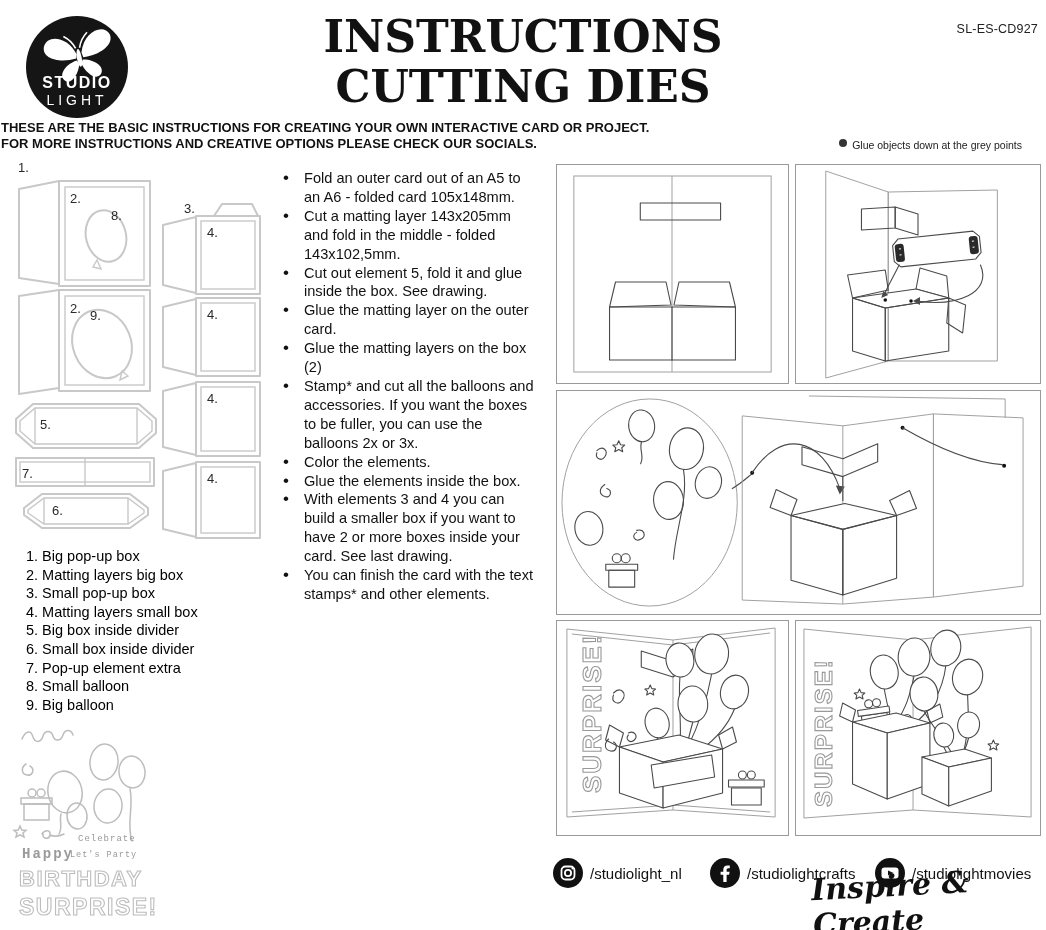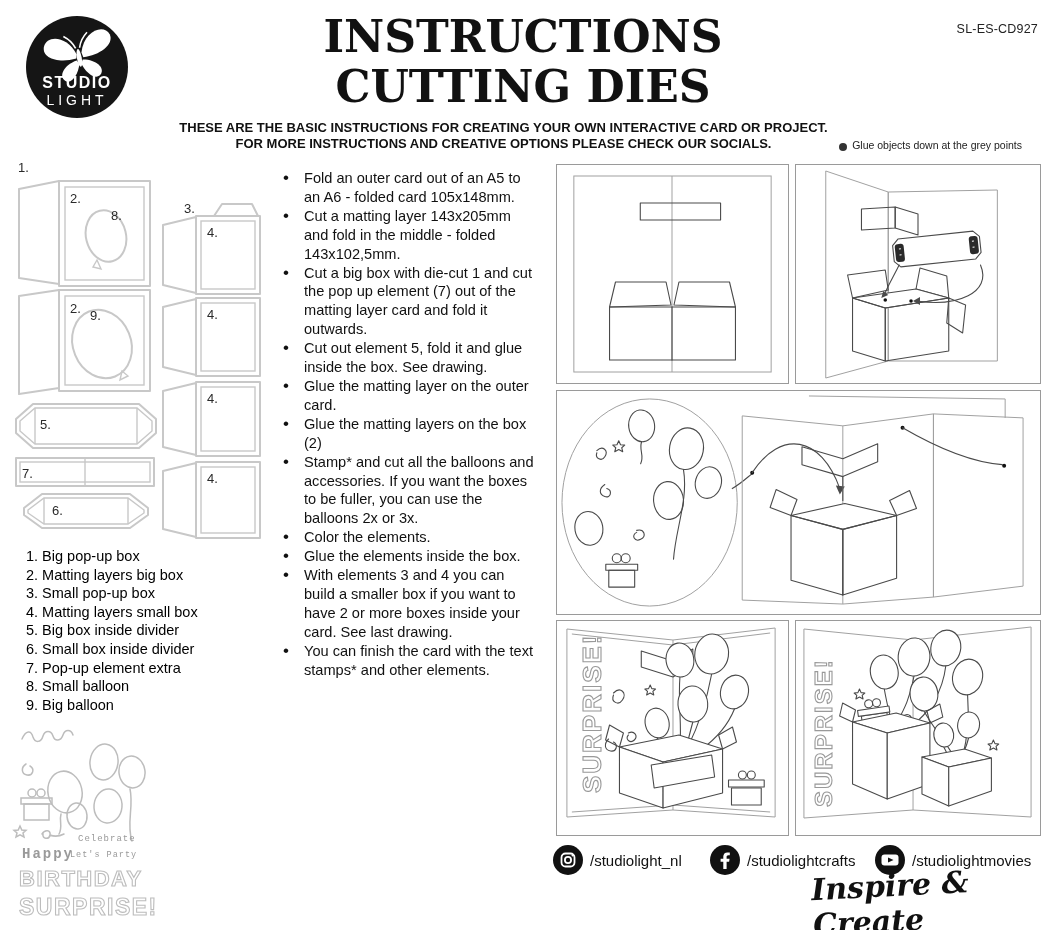--- a/index.html
+++ b/index.html
@@ -10,22 +10,22 @@
     margin:0 auto;
   }
   
   .logo { position:absolute; left:26px; top:16px; width:102px; height:102px; }
   .title-block { position:absolute; left:0; right:0; top:12px; text-align:center; }
   .title-line {
     font-family:"DejaVu Serif", serif; font-weight:700; font-size:44px; line-height:50px;
     letter-spacing:0px; color:#111;
   }
   .product-code { position:absolute; top:8px; right:8px; font-size:12.5px; color:#222; letter-spacing:.2px;margin-top:14px; }
-  .subtitle { position:absolute; left:1px; right:40px; top:120px; text-align:center; font-weight:700; font-size:13px; line-height:15.5px; color:#111; }
-  .glue-note { position:absolute; right:24px; top:139px; font-size:10.5px; color:#222; display:flex; align-items:flex-end; }
+  .subtitle { position:absolute; left:1px; right:40px; top:120px; font-weight:700; font-size:13px; line-height:15.5px; color:#111; }
+  .glue-note { position:absolute; right:24px; top:139px; font-size:10.5px; color:#222; display:flex; align-items:flex-start; }
   .glue-dot { display:inline-block; width:8px; height:8px; border-radius:50%; background:#333; margin-right:5px; }
   
   .dies { position:absolute; left:10px; top:156px; width:258px; height:392px; }
   .die { stroke:#c8c8c8; stroke-width:2; fill:none; stroke-linejoin:round; }
   .die-thin { stroke:#c8c8c8; stroke-width:1.4; fill:none; }
   .die-label { font-family:"Liberation Sans",sans-serif; font-size:13px; fill:#2a2a2a; }
   
   .parts-list { position:absolute; left:26px; top:547px; list-style:none; font-size:14.5px; line-height:18.6px; color:#000000; }
   
   .instructions { position:absolute; left:277px; top:169px; width:262px; list-style:none; font-size:14.6px; line-height:18.9px; color:#111; }
@@ -43,21 +43,21 @@
                   font-family:"Liberation Sans",sans-serif; letter-spacing:2px; }
   
   .stamps { position:absolute; left:8px; top:726px; width:168px; height:200px; }
   .st  { stroke:#bdbdbd; stroke-width:1.5; fill:none; stroke-linecap:round; }
   .st-text { font-family:"Liberation Mono","DejaVu Sans Mono",monospace; fill:#9a9a9a; }
   .st-outline { fill:#fff; stroke:#bdbdbd; stroke-width:1.1; font-weight:800;
                 font-family:"Liberation Sans",sans-serif; letter-spacing:1.5px; }
   
   .footnote { position:absolute; left:154px; top:901px; font-size:14px; color:#111; }
   .socials { position:absolute; left:553px; top:842px; width:490px; height:34px; }
-  .social { position:absolute; top:3px; display:flex; align-items:center;text-align:right; }
+  .social { position:absolute; top:16px; display:flex; align-items:center;text-align:right; }
   .social-handle { margin-left:7px; font-size:15px; color:#111; }
   .tagline { position:absolute; left:812px; top:866px; width:240px;
              font-family:"DejaVu Serif",serif; font-style:italic; font-weight:700;
              font-size:30px; color:#111; transform:rotate(-3deg); }
 </style>
 </head>
 <body>
 
 <div class="page">
 
@@ -160,21 +160,20 @@
       <li>6. Small box inside divider</li>
       <li>7. Pop-up element extra</li>
       <li>8. Small balloon</li>
       <li>9. Big balloon</li>
     </ul>
 
   <ul class="instructions">
 
   <li>Fold an outer card out of an A5 to an A6 - folded card 105x148mm.</li>
       <li>Cut a matting layer 143x205mm and fold in the middle - folded 143x102,5mm.</li>
-      <li>Cut a big box with die-cut 1 and cut the pop up element (7) out of the matting layer card and fold it outwards.</li>
       <li>Cut out element 5, fold it and glue inside the box. See drawing.</li>
       <li>Glue the matting layer on the outer card.</li>
       <li>Glue the matting layers on the box (2)</li>
       <li>Stamp* and cut all the balloons and accessories. If you want the boxes to be fuller, you can use the balloons 2x or 3x.</li>
       <li>Color the elements.</li>
       <li>Glue the elements inside the box.</li>
       <li>With elements 3 and 4 you can build a smaller box if you want to have 2 or more boxes inside your card. See last drawing.</li>
       <li>You can finish the card with the text stamps* and other elements.</li>
     </ul>
 

